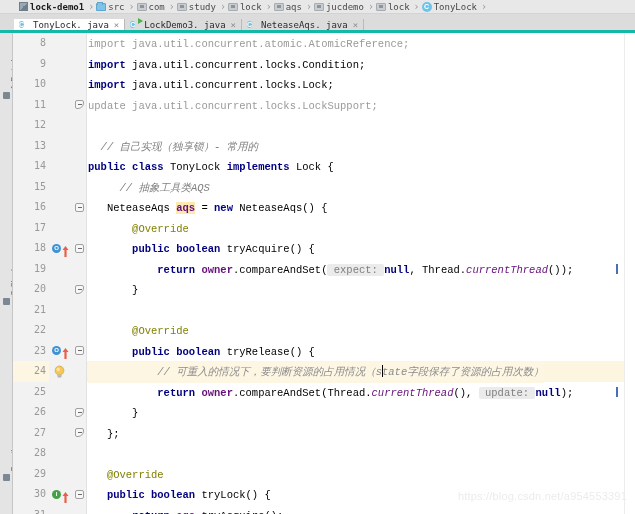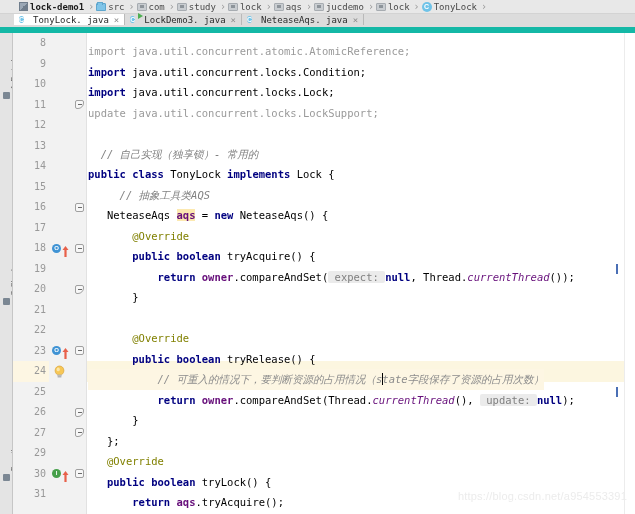--- a/index.html
+++ b/index.html
@@ -50,24 +50,24 @@
   }
   .ic-pkg:after { content:""; width:4px; height:3px; background:#8d949a; }
   .ic-class {
     width: 10px; height: 10px; border-radius: 50%;
     background: #6fc3e8; color:#fff; font-size:7px; line-height:10px;
     text-align:center; font-family:"Liberation Sans",sans-serif; font-weight:bold;
   }
 
   
   .tabbar {
-    display: flex; align-items: flex-start;
+    display: flex; align-items: flex-end;
     height: 19px;
     background: #dcdcdc;
-    border-bottom: 6px solid #14b8a6;
+    border-bottom: 3px solid #14b8a6;
     padding-left: 14px;
     font-family: "DejaVu Sans Mono", "Liberation Mono", monospace;
     font-size: 9px;
   }
   .tab {
     display: flex; align-items: center; gap: 3px;
     padding: 0 5px;
     border-right: 1px solid #b9b9b9;
     background: #dcdcdc;
     color: #2b2b2b;
@@ -179,23 +179,24 @@
     border-radius: 2px; z-index: 2;
   }
   .fold:after {
     content: ""; position: absolute; left: 1.5px; top: 3px;
     width: 4px; height: 1px; background: #6b6b6b;
   }
   .fold.end {
     border-radius: 2px 2px 6px 2px;
   }
   .code-text {
-    position: absolute; left: 75px; top: 8px; z-index: 1;
+    position: absolute; left: 75px; top: 1px; z-index: 1;
     height: 20.5px; white-space: pre;
     color: #000000;
+    font-family: Liberation Mono, monospace;
   }
 
   
   .kw   { color: #000080; font-weight: bold; }
   .ann  { color: #808000; }
   .cmt  { color: #808080; font-style: italic; }
   .cmt-hl { color: #8c8c8c; font-style: italic; }
   .fld  { color: #660e7a; font-weight: bold; }
   .fld-hl { color: #660e7a; font-weight: bold; background: #fce9b0; }
   .sfld { color: #660e7a; font-style: italic; }
@@ -346,20 +347,21 @@
               </svg></span></div><div class="fold"></div><div class="code-text"><span class="kw">       public boolean </span><span class="plain">tryRelease() {</span></div></div>
         <div class="line highlight"><div class="ln-num-cell">24</div><div class="bulb"><svg width="13" height="14" viewBox="0 0 13 14">
               <ellipse cx="6.5" cy="5.6" rx="4.4" ry="4.6" fill="#f7c756" stroke="#d9a43b" stroke-width="0.7"></ellipse>
               <ellipse cx="5.2" cy="4.4" rx="1.6" ry="1.9" fill="#fbe6a8"></ellipse>
               <rect x="4.3" y="9.6" width="4.4" height="1.3" fill="#b9b9b9"></rect>
               <rect x="4.6" y="11.2" width="3.8" height="1.2" fill="#a5a5a5"></rect>
             </svg></div><div class="code-text"><span class="cmt-hl">           // 可重入的情况下，要判断资源的占用情况（s</span><span class="cursor-bar"></span><span class="cmt-hl">tate字段保存了资源的占用次数）</span></div></div>
         <div class="line"><div class="ln-num-cell">25</div><div class="code-text"><span class="kw">           return </span><span class="fld">owner</span><span class="plain">.compareAndSet(Thread.</span><span class="sfld">currentThread</span><span class="plain">(), </span><span class="hint"> update: </span><span class="kw">null</span><span class="plain">);</span></div><span class="caret-tick" style="top: 5px;"></span></div>
         <div class="line"><div class="ln-num-cell">26</div><div class="fold end"></div><div class="code-text"><span class="plain">       }</span></div></div>
         <div class="line"><div class="ln-num-cell">27</div><div class="fold end"></div><div class="code-text"><span class="plain">   };</span></div></div>
+        <div class="line"><div class="ln-num-cell">28</div><div class="code-text"></div></div>
         <div class="line"><div class="ln-num-cell">29</div><div class="code-text"><span class="ann">   @Override</span></div></div>
         <div class="line"><div class="ln-num-cell">30</div><div class="ln-mark"><span class="mark-disc implement">I</span><span class="mark-arrow"><svg width="7" height="11" viewBox="0 0 7 11">
                 <path d="M3.5 0 L6.5 4 L4.6 4 L4.6 11 L2.4 11 L2.4 4 L0.5 4 Z" fill="#e8604a"></path>
               </svg></span></div><div class="fold"></div><div class="code-text"><span class="kw">   public boolean </span><span class="plain">tryLock() {</span></div></div>
         <div class="line"><div class="ln-num-cell">31</div><div class="code-text"><span class="kw">       return </span><span class="fld">aqs</span><span class="plain">.tryAcquire();</span></div></div>
       </div>
     <div class="rail"></div>
   </div>
 
   <div class="watermark">https://blog.csdn.net/a954553391</div>

